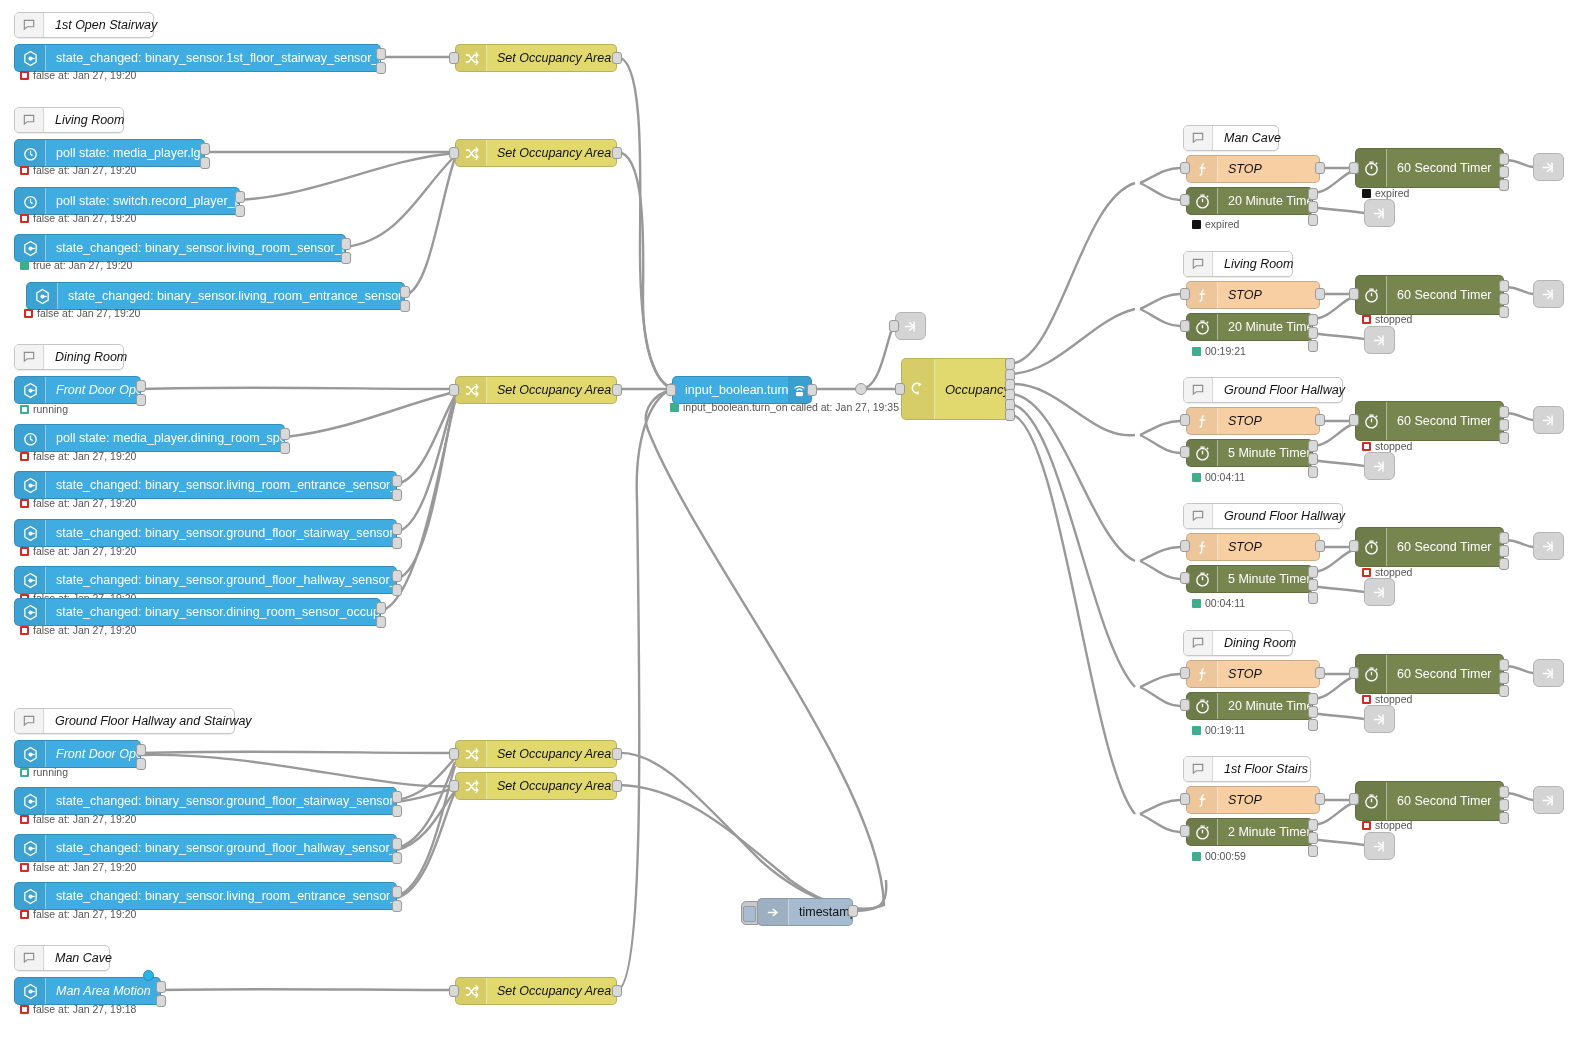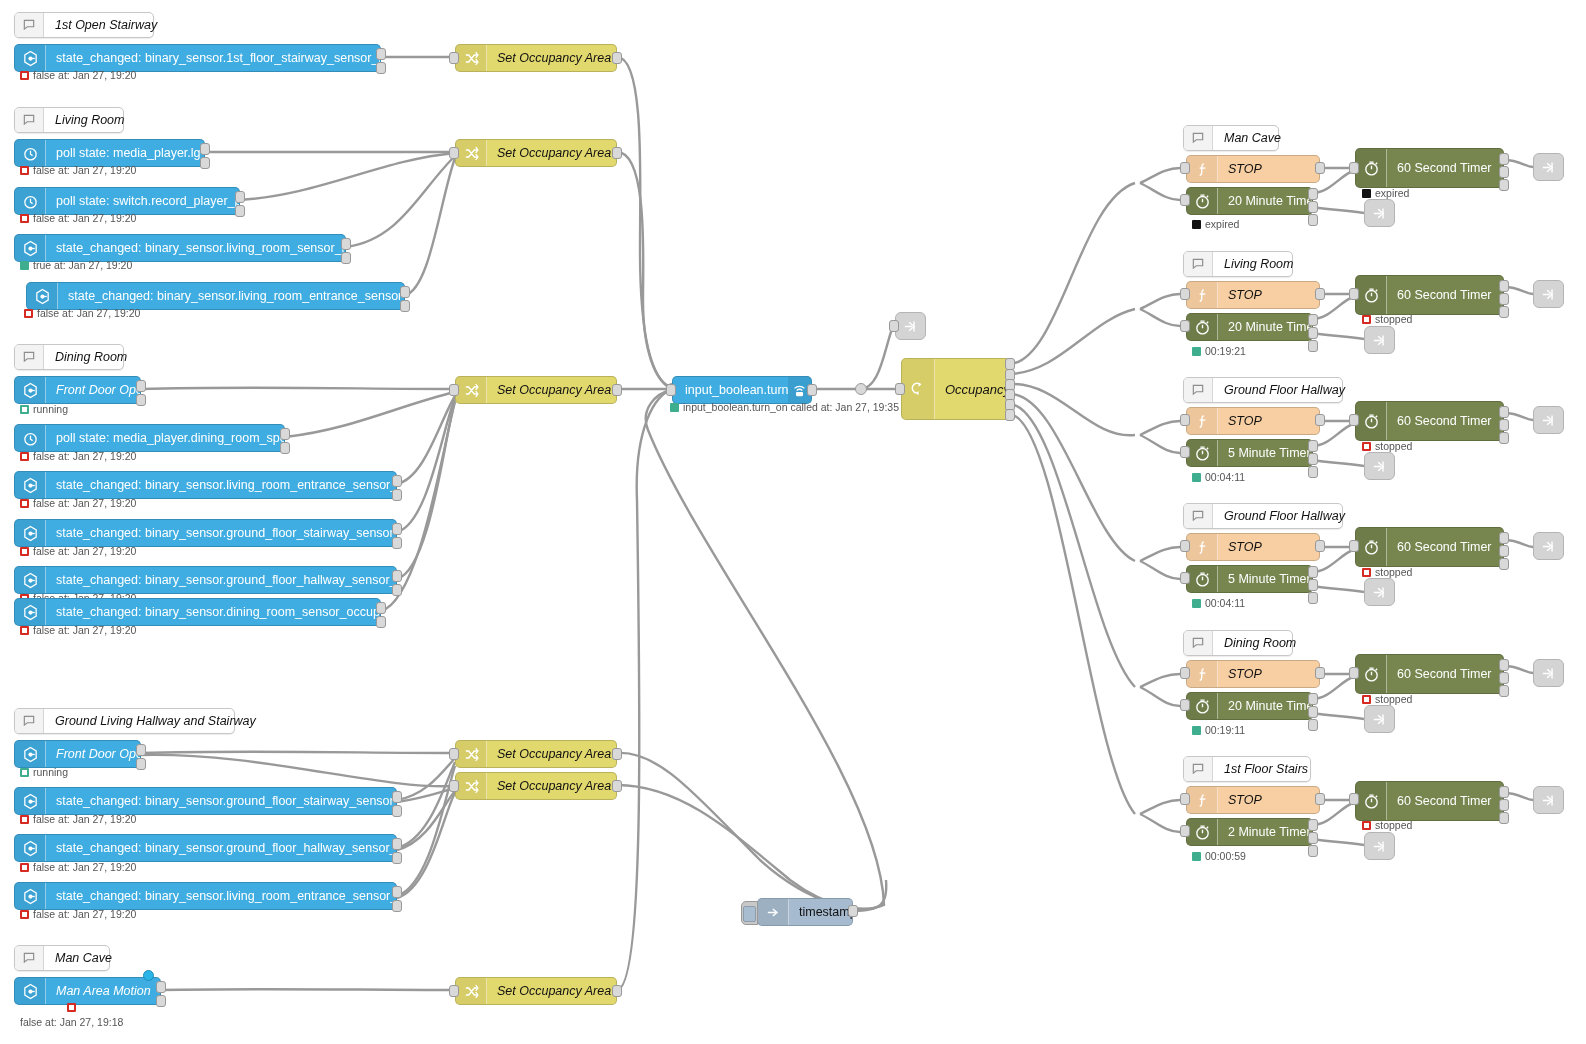--- a/index.html
+++ b/index.html
@@ -393,21 +393,21 @@
     <i class="dot red"></i>
     <span>false at: Jan 27, 19:20</span>
   </div>
 
   <div class="cmt" style="left:14px;top:708px;width:221px;">
     <span class="ic">
       <svg viewBox="0 0 24 24">
           <path d="M4 4h16v11H9l-5 4z" fill="none" stroke="#8d8d8d" stroke-width="2"></path>
         </svg>
     </span>
-    <span class="tx">Ground Living Hallway and Stairway</span>
+    <span class="tx">Ground Floor Hallway and Stairway</span>
   </div>
 
   <div class="node n-ha ital" style="left:14px;top:740px;width:127px;">
     <span class="nic">
       <svg viewBox="0 0 24 24">
           <path d="M12 2l8 5v10l-8 5-8-5V7z" fill="none" stroke="#fff" stroke-width="1.8"></path>
           <circle cx="12" cy="12" r="3" fill="#fff"></circle>
           <path d="M12 12h6" stroke="#fff" stroke-width="1.8"></path>
         </svg>
     </span>
@@ -486,21 +486,21 @@
           <path d="M12 2l8 5v10l-8 5-8-5V7z" fill="none" stroke="#fff" stroke-width="1.8"></path>
           <circle cx="12" cy="12" r="3" fill="#fff"></circle>
           <path d="M12 12h6" stroke="#fff" stroke-width="1.8"></path>
         </svg>
     </span>
     <span class="lbl">Man Area Motion</span>
   </div>
   <div class="chg-dot" style="left:143px;top:970px;"></div>
   <div class="port" style="left:156px;top:981px;"></div>
   <div class="port" style="left:156px;top:995px;"></div>
-  <div class="status" style="left:20px;top:1003px;flex-direction:column;">
+  <div class="status" style="left:20px;top:1003px;">
     <i class="dot red"></i>
     <span>false at: Jan 27, 19:18</span>
   </div>
 
   <div class="node n-change" style="left:455px;top:44px;width:162px;">
     <span class="nic">
       <svg viewBox="0 0 24 24">
           <path d="M4 7h4l8 10h4M4 17h4l8-10h4" stroke="#fff" stroke-width="1.9" fill="none"></path>
           <path d="M18 3l3 4-3 4M18 13l3 4-3 4" stroke="#fff" stroke-width="1.9" fill="none"></path>
         </svg>

